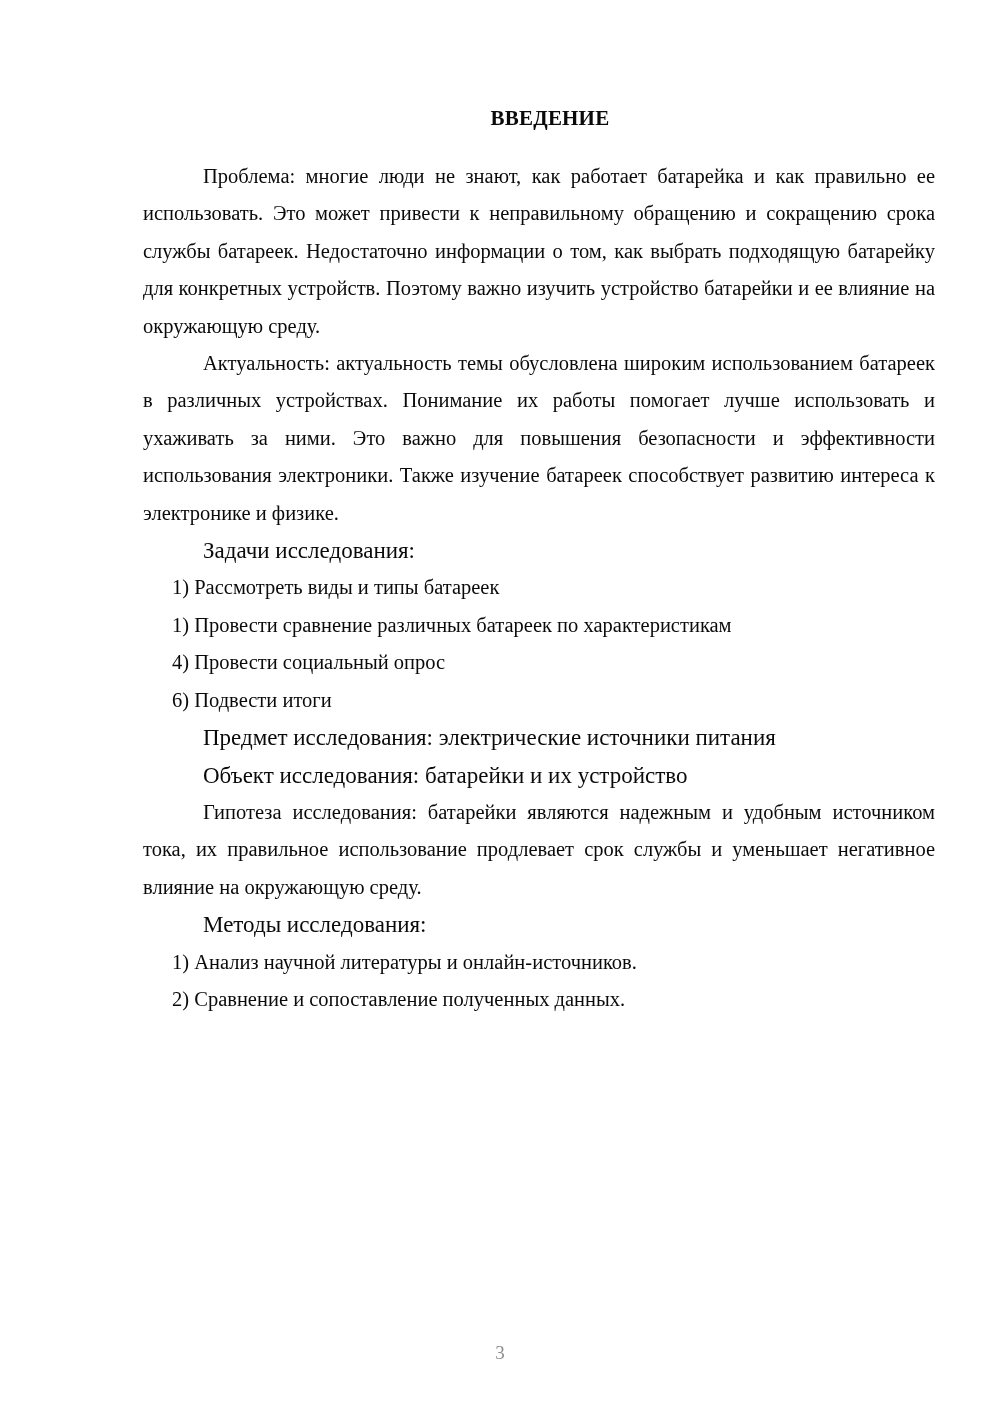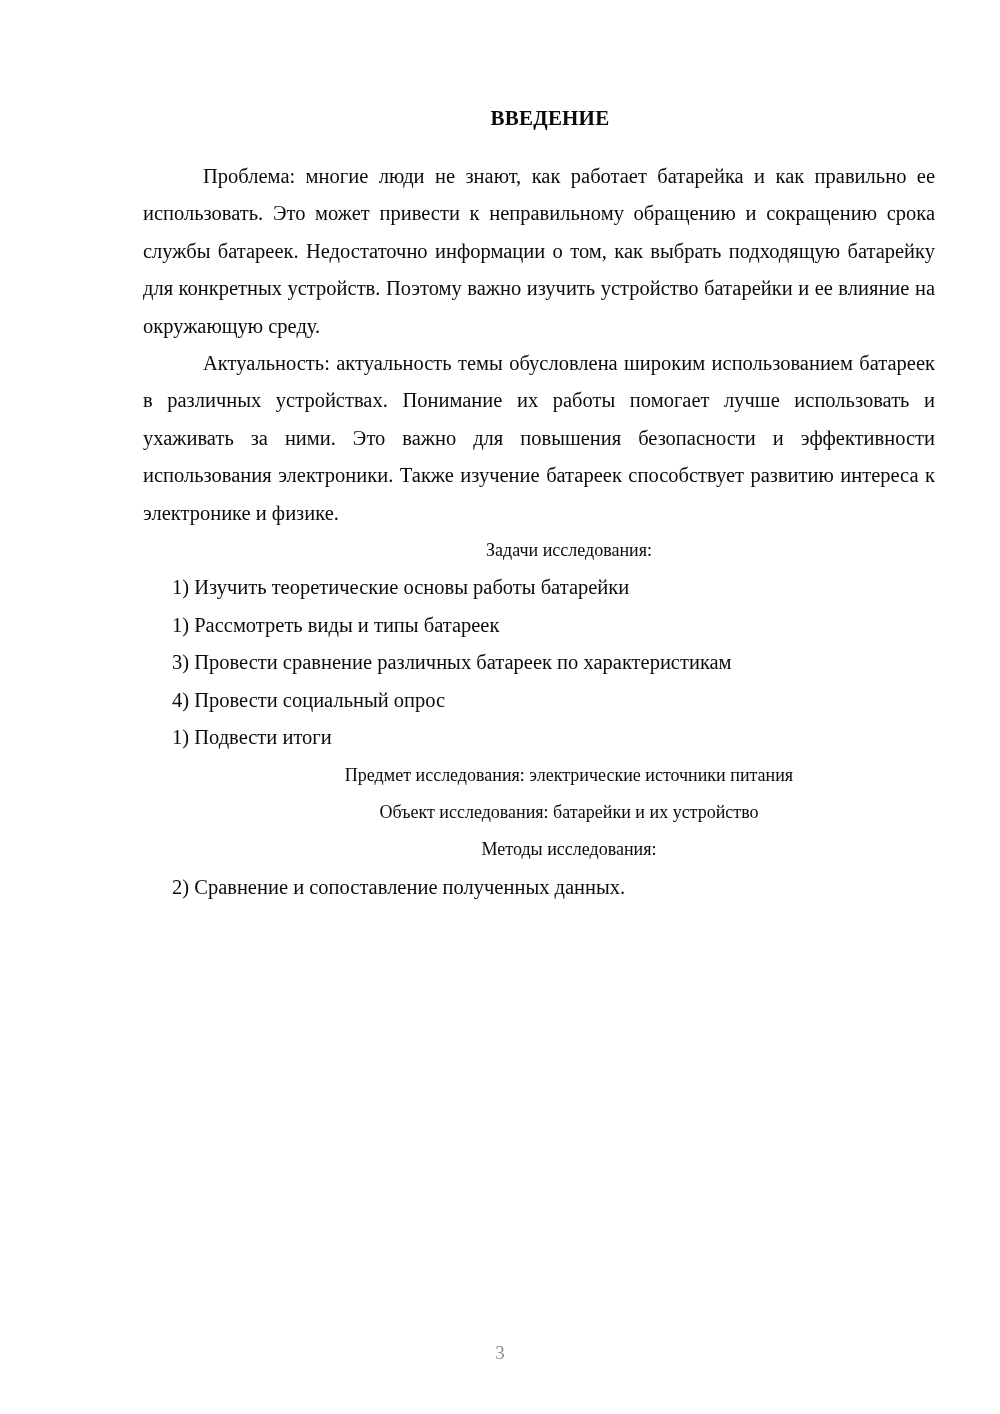--- a/index.html
+++ b/index.html
@@ -49,23 +49,23 @@
     text-indent: 60px;
     margin: 0 0 0 0;
     padding: 0;
     hyphens: none;
     word-spacing: 0px;
   }
   p.body-par.last-left {
     text-align-last: left;
   }
   p.indent-line {
-    font-size: 18px;
+    font-size: 23px;
     line-height: 37.4px;
-    text-align: center;
+    text-align: left;
     text-indent: 60px;
     margin: 0;
     padding: 0;
   }
   p.list-item {
     font-size: 20.5px;
     line-height: 37.4px;
     text-align: left;
     text-indent: 0;
     margin: 0;
@@ -93,32 +93,33 @@
 
     <div class="spacer-after-title"></div>
 
     <p class="body-par last-left">Проблема: многие люди не знают, как работает батарейка и как правильно ее использовать. Это может привести к неправильному обращению и сокращению срока службы батареек. Недостаточно информации о том, как выбрать подходящую батарейку для конкретных устройств. Поэтому важно изучить устройство батарейки и ее влияние на окружающую среду.</p>
 
     <p class="body-par last-left">Актуальность: актуальность темы обусловлена широким использованием батареек в различных устройствах. Понимание их работы помогает лучше использовать и ухаживать за ними. Это важно для повышения безопасности и эффективности использования электроники. Также изучение батареек способствует развитию интереса к электронике и физике.</p>
 
 
     <p class="indent-line">Задачи исследования:</p>
 
-    <p class="list-item">1) Изучить теоретические основы работы батарейки</p>
     <p class="list-item">1) Рассмотреть виды и типы батареек</p>
-    <p class="list-item">3) Провести сравнение различных батареек по характеристикам</p>
+    <p class="list-item">1) Провести сравнение различных батареек по характеристикам</p>
     <p class="list-item">4) Провести социальный опрос</p>
-    <p class="list-item">1) Подвести итоги</p>
+    <p class="list-item">6) Подвести итоги</p>
 
     <p class="indent-line">Предмет исследования: электрические источники питания</p>
 
     <p class="indent-line">Объект исследования: батарейки и их устройство</p>
 
+    <p class="body-par last-left">Гипотеза исследования: батарейки являются надежным и удобным источником тока, их правильное использование продлевает срок службы и уменьшает негативное влияние на окружающую среду.</p>
 
     <p class="indent-line">Методы исследования:</p>
 
+    <p class="list-item">1) Анализ научной литературы и онлайн-источников.</p>
     <p class="list-item">2) Сравнение и сопоставление полученных данных.</p>
 
   </div>
 
   <div class="page-number">3</div>
 
 </div>
 
 </body></html>

